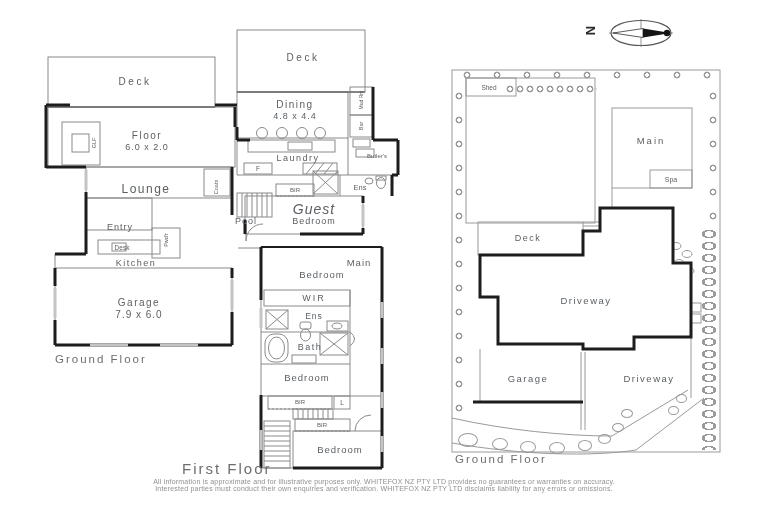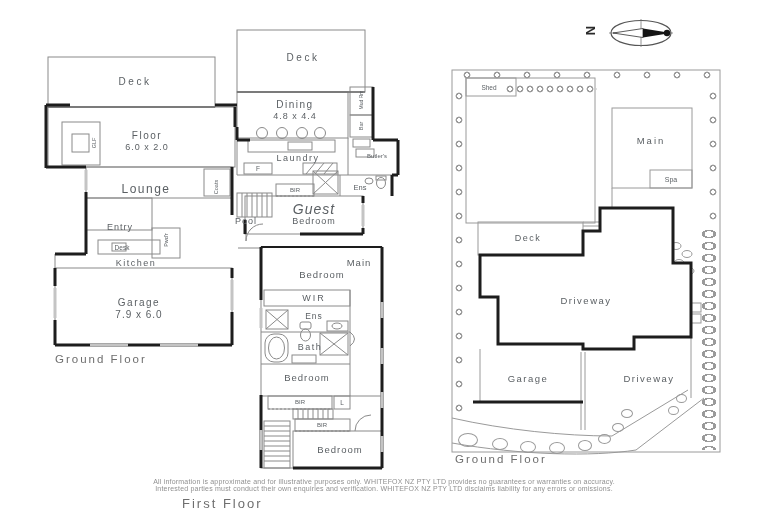--- a/index.html
+++ b/index.html
@@ -203,21 +203,21 @@
   <div class="lbl" style="left:322px;top:262px;font-size:9.5px;letter-spacing:1px;margin-left:37px;">Main</div>
   <div class="lbl" style="left:322px;top:274px;font-size:9.5px;letter-spacing:1px;">Bedroom</div>
   <div class="lbl" style="left:314px;top:298px;font-size:9px;letter-spacing:2px;">WIR</div>
   <div class="lbl" style="left:314px;top:316px;font-size:8.5px;letter-spacing:1px;">Ens</div>
   <div class="lbl" style="left:310px;top:347px;font-size:9px;letter-spacing:1.5px;">Bath</div>
   <div class="lbl" style="left:307px;top:377px;font-size:9.5px;letter-spacing:1px;">Bedroom</div>
   <div class="lbl" style="left:300px;top:402px;font-size:6px;">BIR</div>
   <div class="lbl" style="left:342px;top:402px;font-size:6.5px;">L</div>
   <div class="lbl" style="left:322px;top:425px;font-size:6px;">BIR</div>
   <div class="lbl" style="left:340px;top:449px;font-size:9.5px;letter-spacing:1px;">Bedroom</div>
-  <div class="title" style="left:182px;top:460px;font-size:13px;letter-spacing:2px;margin-top:36px;">First Floor</div>
+  <div class="title" style="left:182px;top:460px;font-size:15px;letter-spacing:2px;">First Floor</div>
 
   <div class="lbl" style="left:489px;top:87px;font-size:6.5px;">Shed</div>
   <div class="lbl" style="left:651px;top:140px;font-size:9.5px;letter-spacing:2px;">Main</div>
   <div class="lbl" style="left:671px;top:179px;font-size:7px;">Spa</div>
   <div class="lbl" style="left:528px;top:238px;font-size:9px;letter-spacing:1.5px;">Deck</div>
   <div class="lbl" style="left:586px;top:300px;font-size:9.5px;letter-spacing:1.5px;">Driveway</div>
   <div class="lbl" style="left:528px;top:378px;font-size:9.5px;letter-spacing:1.5px;">Garage</div>
   <div class="lbl" style="left:649px;top:378px;font-size:9.5px;letter-spacing:1.5px;">Driveway</div>
   <div class="title" style="left:455px;top:453px;font-size:11.5px;letter-spacing:2px;">Ground Floor</div>
 

